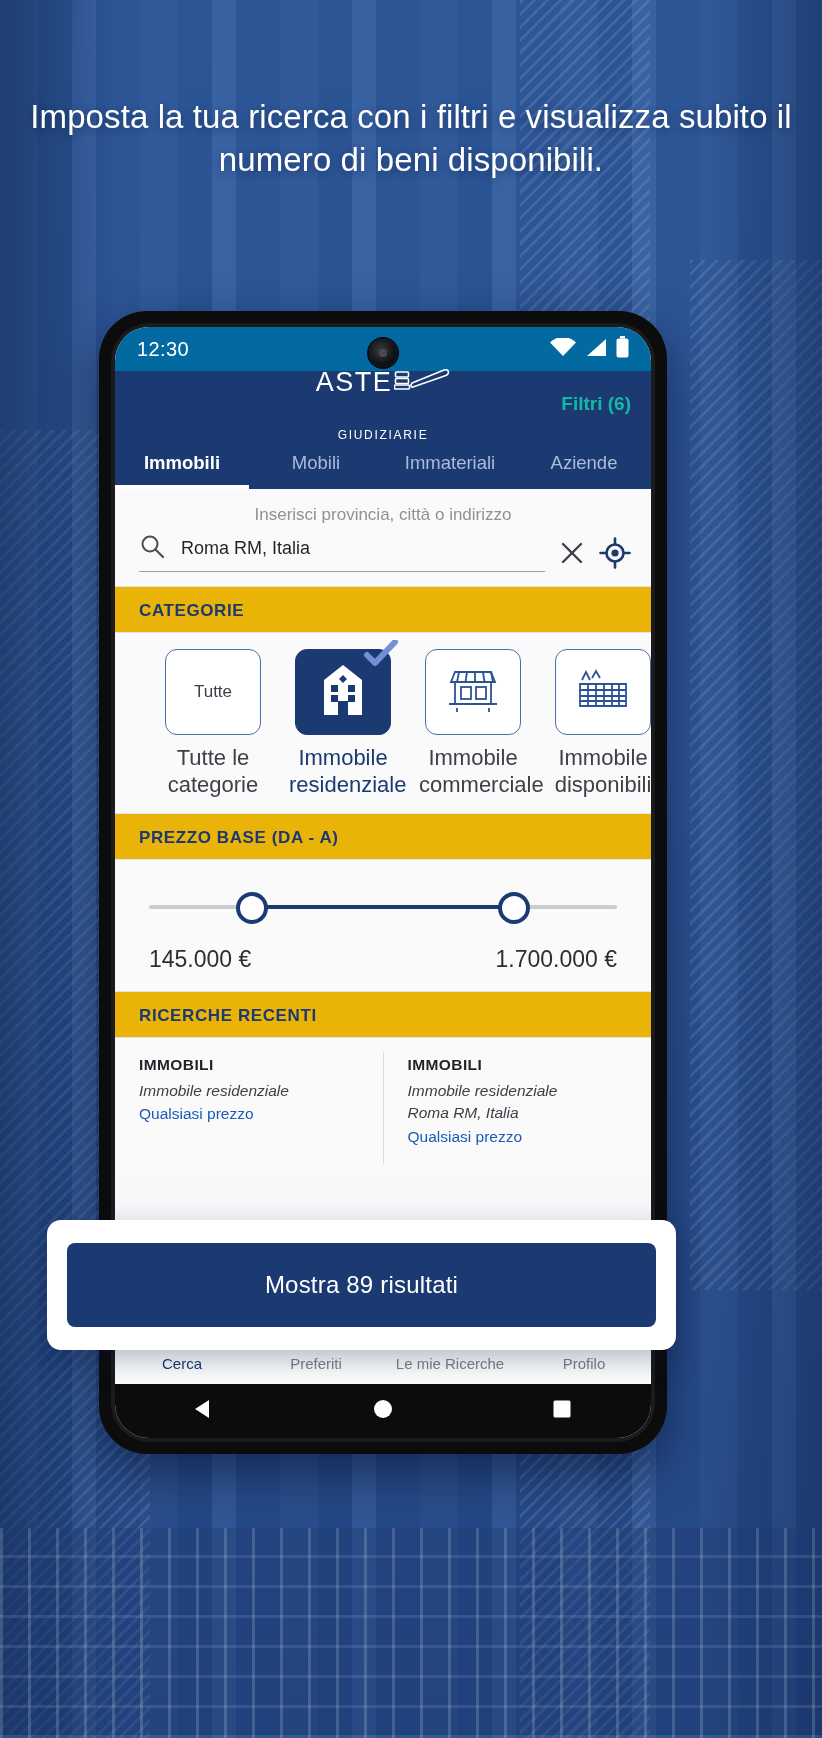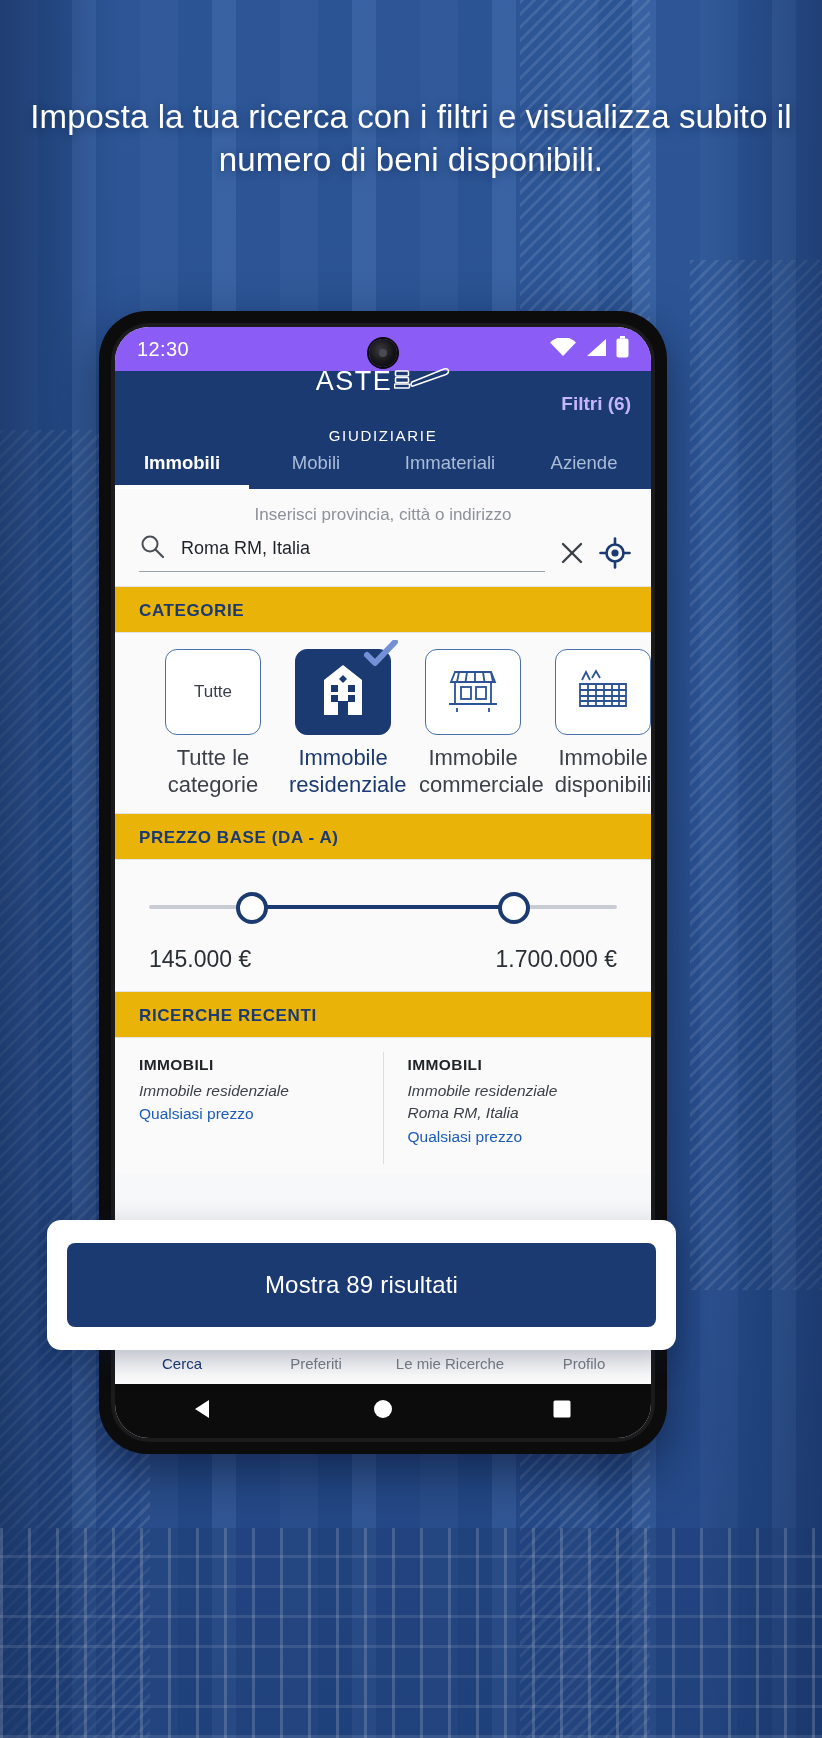--- a/index.html
+++ b/index.html
@@ -68,21 +68,21 @@
   .screen {
     position:relative;
     width:100%; height:100%;
     background:#f7f8f9;
     border-radius:34px;
     overflow:hidden;
   }
 
   
   .statusbar {
-    height:44px; background:#8b5cf6;
+    height:44px; background:#0369a1;
     display:flex; align-items:center; justify-content:space-between;
     padding:15px 22px; color:#fff;
   }
   .clock { font-size:20px; font-weight:500; letter-spacing:.4px; }
   .status-icons { display:flex; align-items:center; gap:9px; }
   .camera {
     position:absolute; left:50%; top:12px; transform:translateX(-50%);
     width:28px; height:28px; border-radius:50%;
     background:radial-gradient(circle at 42% 40%, #3a3a40 0%, #141417 55%, #08080a 100%);
     box-shadow:0 0 0 2px #0a0a0c;
@@ -97,24 +97,24 @@
   
   .appbar {
     background:#1c3a72; color:#fff;
     height:66px;
     display:flex; align-items:center; justify-content:center;
     position:relative;
   }
   .logo { display:flex; flex-direction:column; align-items:center; line-height:1;gap:16px; }
   .logo-top { display:flex; align-items:flex-end; gap:2px; }
   .logo-aste { font-size:27px; font-weight:400; letter-spacing:1.5px; }
-  .logo-sub { font-size:15px; letter-spacing:1.7px; margin-top:17px; }
+  .logo-sub { font-size:12px; letter-spacing:1.7px; margin-top:17px; }
   .filtri {
     position:absolute; right:20px; top:50%; transform:translateY(-50%);
-    font-size:19px; font-weight:600; color:#c4b5fd;
+    font-size:19px; font-weight:600; color:#14b8a6;
   }
 
   
   .tabs {
     background:#1c3a72; display:flex; height:52px;
   }
   .tab {
     flex:1; display:flex; align-items:center; justify-content:center;
     font-size:18.5px; color:#a9bcd8; position:relative;
   }

